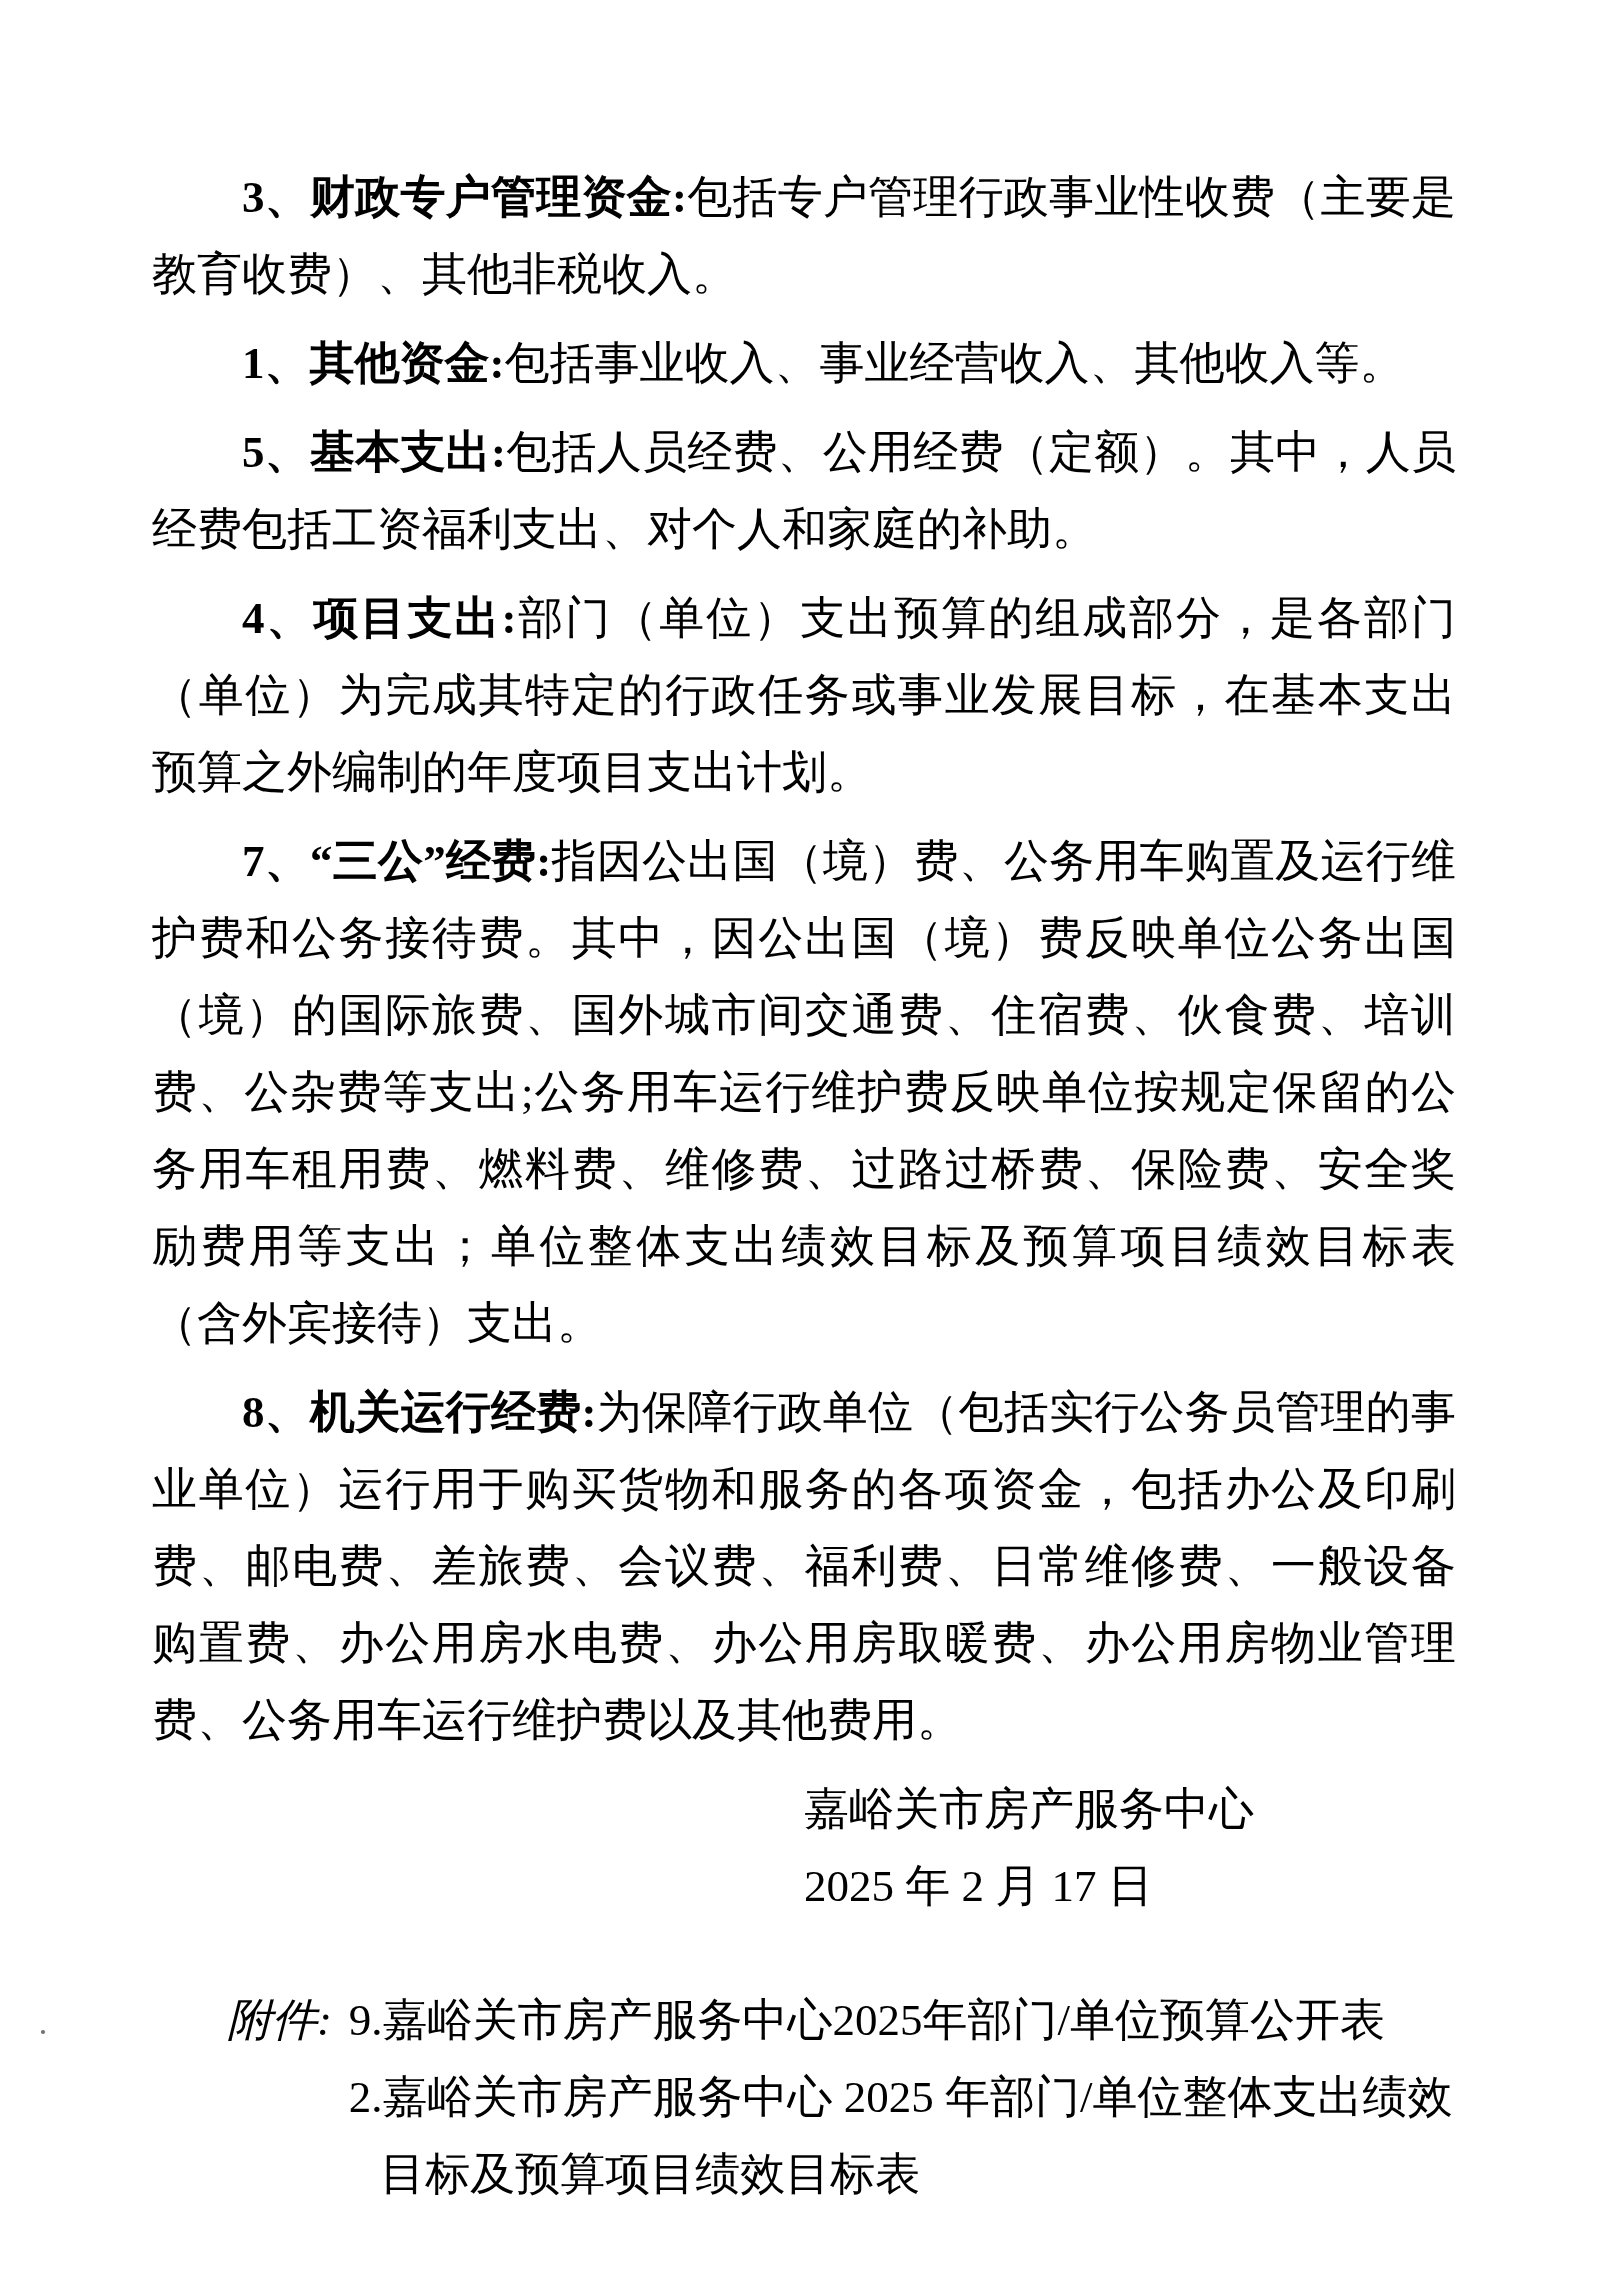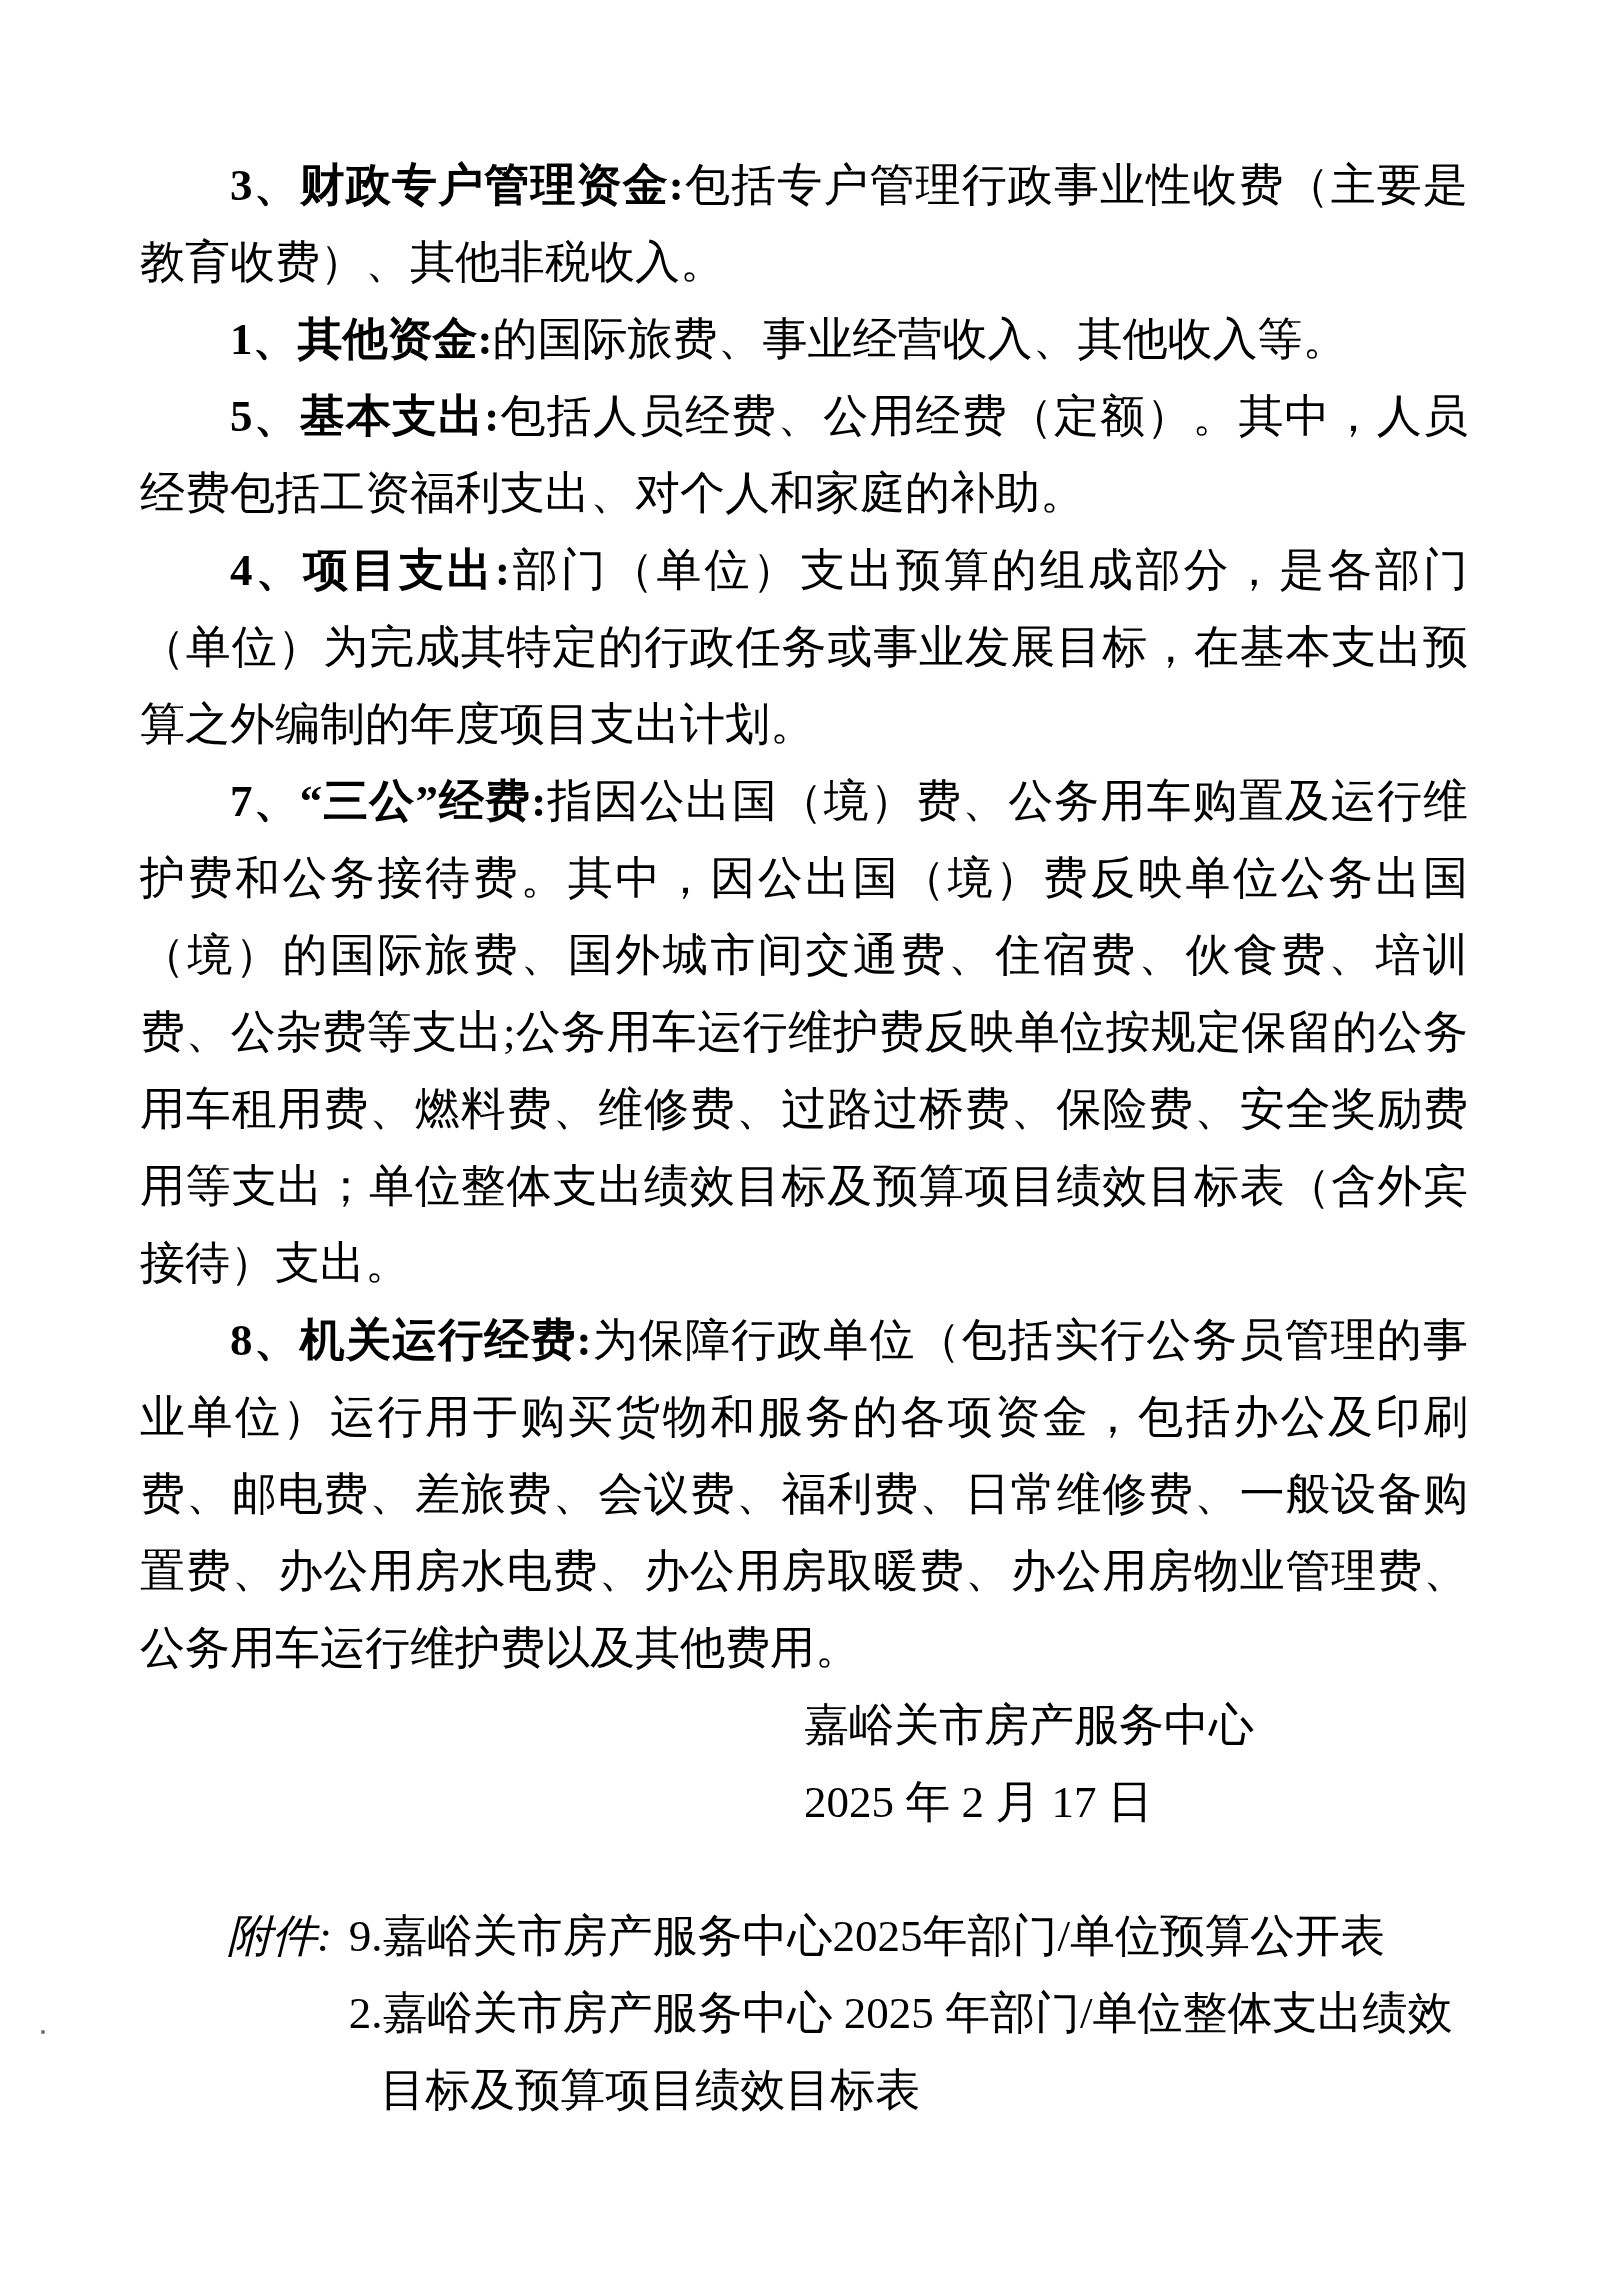--- a/index.html
+++ b/index.html
@@ -14,21 +14,21 @@
     overflow: hidden;
   }
   .page {
     width: 100%;
     height: 100%;
     padding: 147px 144px 0 140px;
     font-size: 45px;
     line-height: 77px;
   }
   .para {
-    margin: 0;
+    margin: 12px;
     text-indent: 2em;
     text-align: justify;
     text-justify: inter-ideograph;
   }
   .term {
     font-weight: bold;
   }
   .signature {
     margin-left: 50%;
     width: 40%;
@@ -67,21 +67,21 @@
     opacity: 0.8;
   }
 </style>
 </head>
 <body>
 
 <div class="page">
 
   <p class="para"><span class="term">3、财政专户管理资金:</span><span>包括专户管理行政事业性收费（主要是教育收费）、其他非税收入。</span></p>
 
-  <p class="para"><span class="term">1、其他资金:</span><span>的国际旅费、事业经营收入、其他收入等。</span></p>
+  <p class="para"><span class="term">1、其他资金:</span><span>包括事业收入、事业经营收入、其他收入等。</span></p>
 
   <p class="para"><span class="term">5、基本支出:</span><span>包括人员经费、公用经费（定额）。其中，人员经费包括工资福利支出、对个人和家庭的补助。</span></p>
 
   <p class="para"><span class="term">4、项目支出:</span><span>部门（单位）支出预算的组成部分，是各部门（单位）为完成其特定的行政任务或事业发展目标，在基本支出预算之外编制的年度项目支出计划。</span></p>
 
   <p class="para"><span class="term">7、“三公”经费:</span><span>指因公出国（境）费、公务用车购置及运行维护费和公务接待费。其中，因公出国（境）费反映单位公务出国（境）的国际旅费、国外城市间交通费、住宿费、伙食费、培训费、公杂费等支出;公务用车运行维护费反映单位按规定保留的公务用车租用费、燃料费、维修费、过路过桥费、保险费、安全奖励费用等支出；单位整体支出绩效目标及预算项目绩效目标表（含外宾接待）支出。</span></p>
 
   <p class="para"><span class="term">8、机关运行经费:</span><span>为保障行政单位（包括实行公务员管理的事业单位）运行用于购买货物和服务的各项资金，包括办公及印刷费、邮电费、差旅费、会议费、福利费、日常维修费、一般设备购置费、办公用房水电费、办公用房取暖费、办公用房物业管理费、公务用车运行维护费以及其他费用。</span></p>
 
   <div class="signature">

